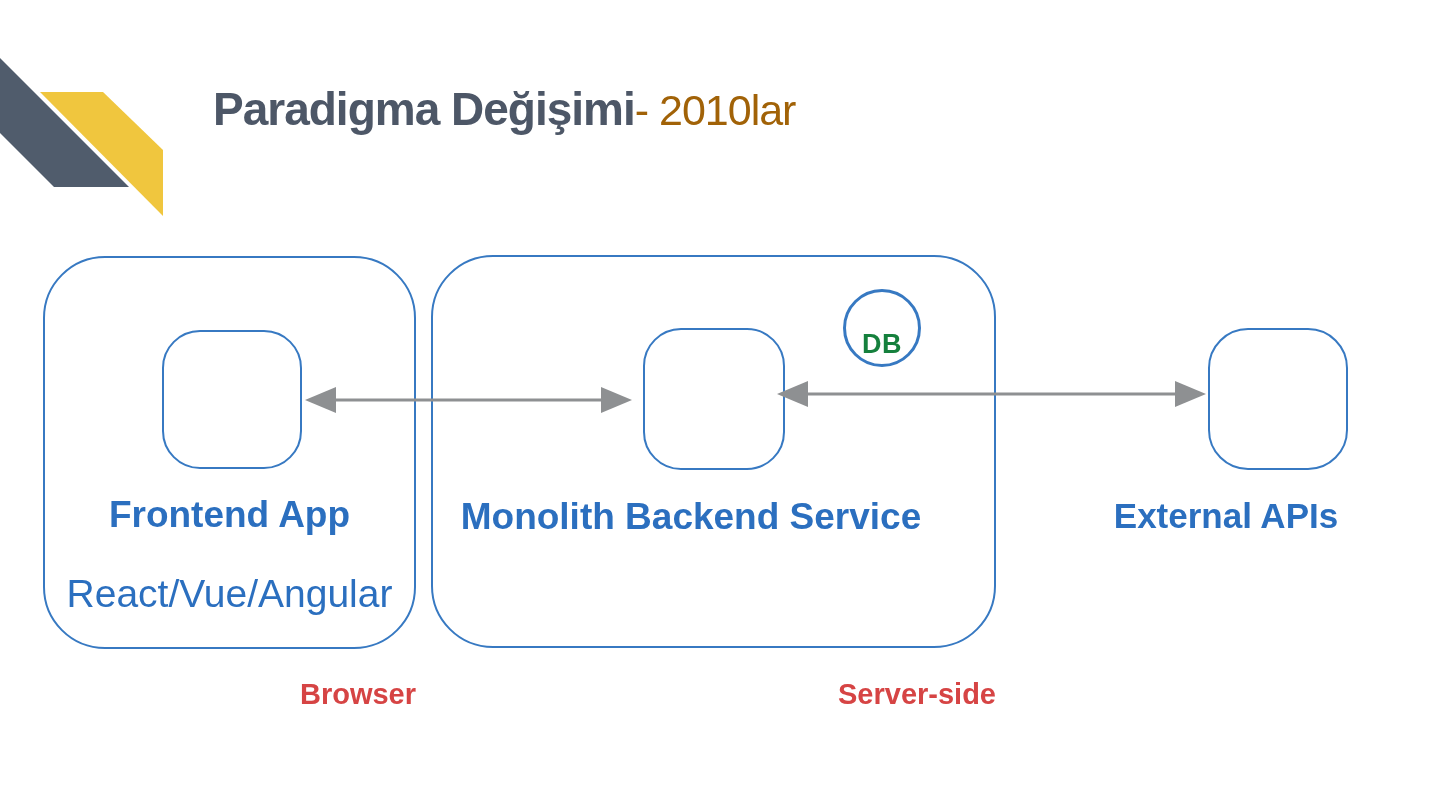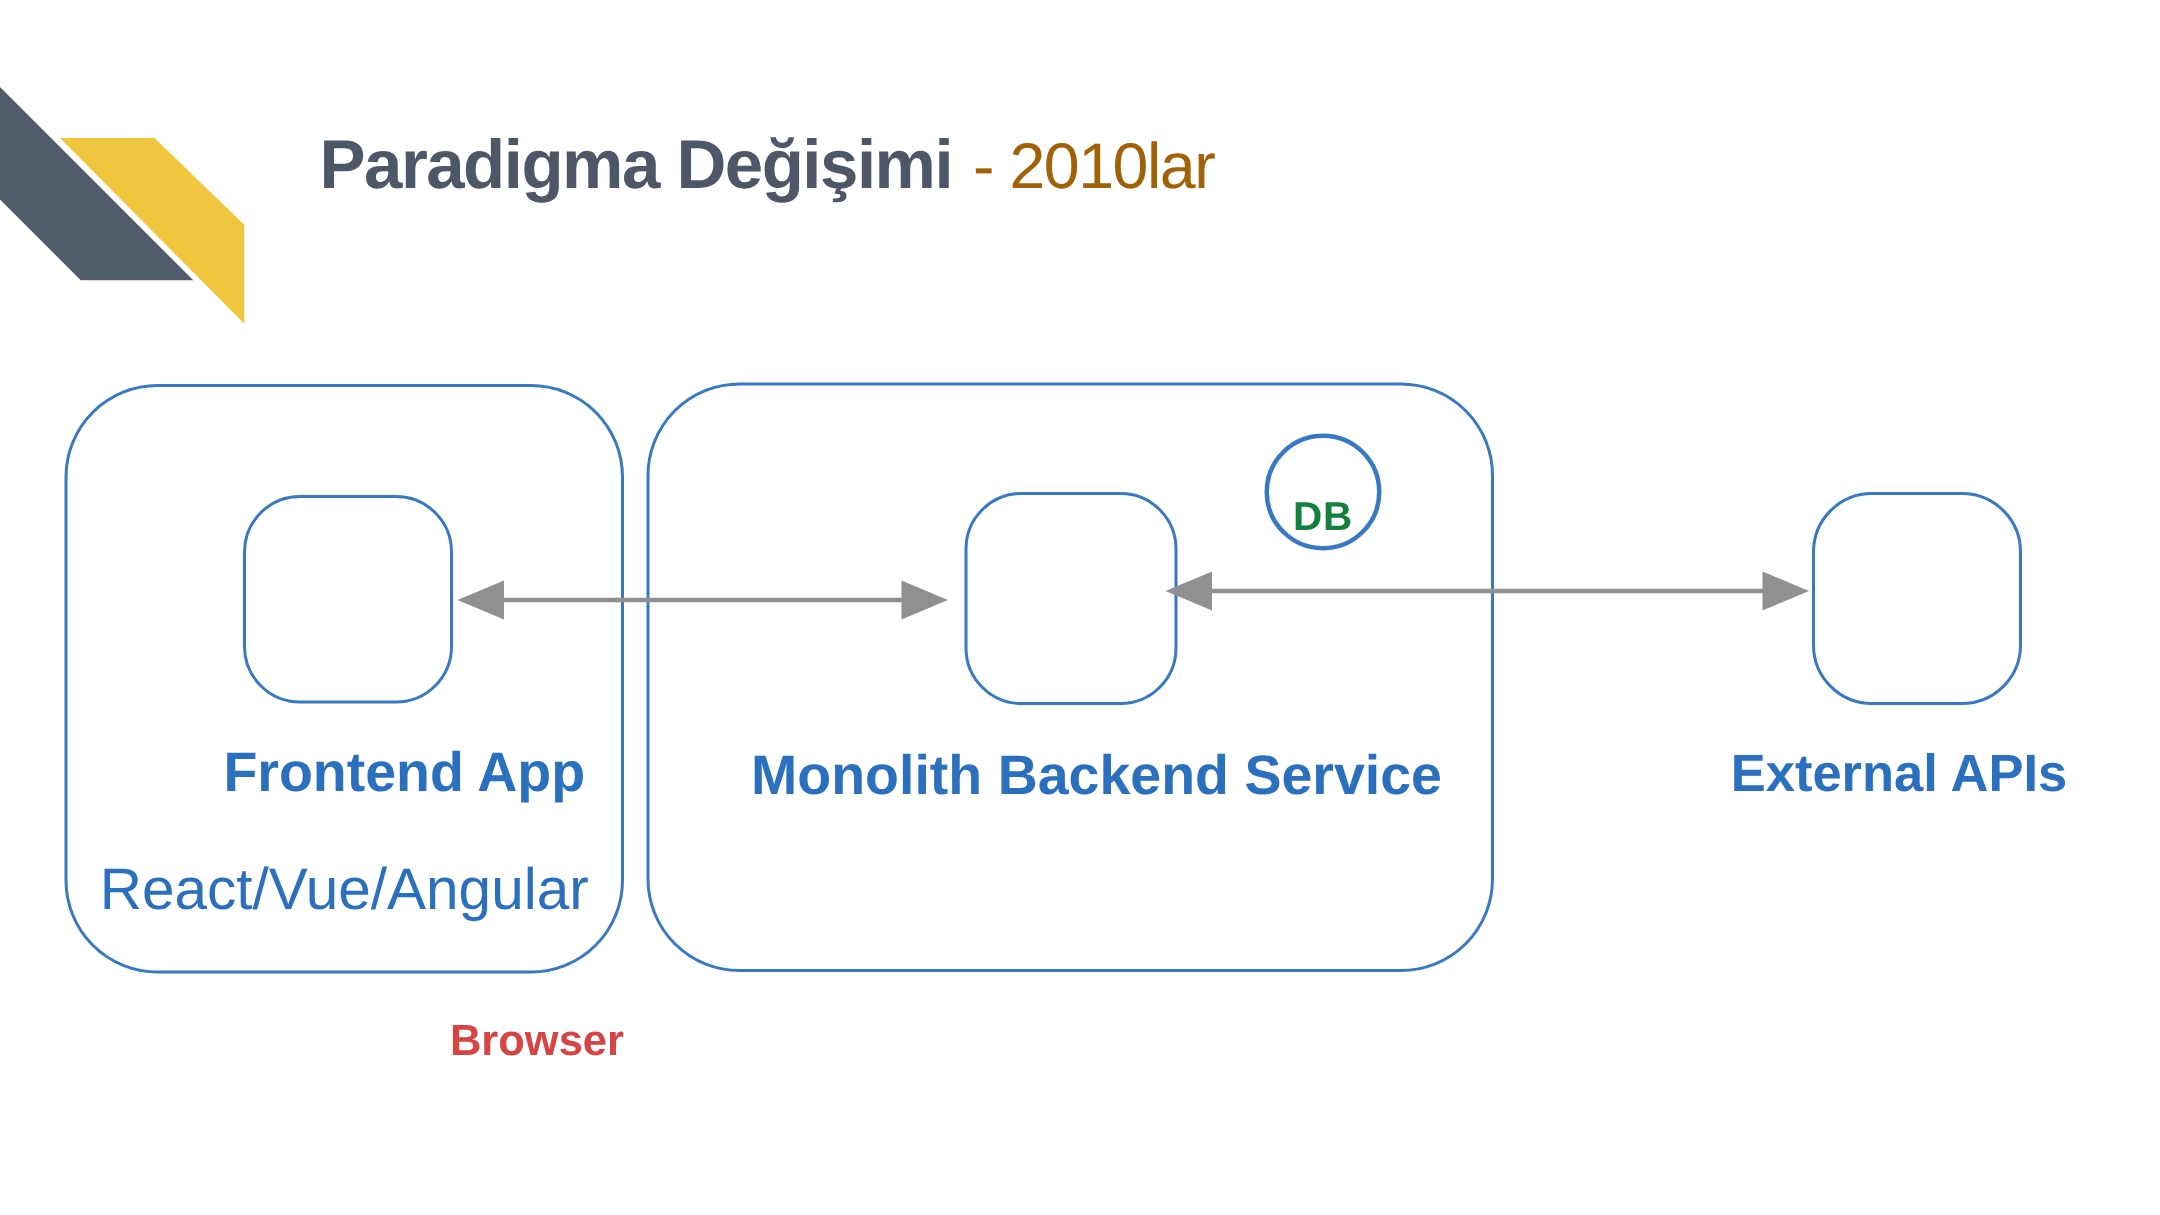--- a/index.html
+++ b/index.html
@@ -29,21 +29,20 @@
     clip-path: polygon(40px 92px, 103px 92px, 163px 150px, 163px 216px);
   }
 
   
   .title-row {
     position: absolute;
     left: 213px;
     top: 82px;
     display: flex;
     align-items: baseline;
-    gap: 14px;
     white-space: nowrap;
   }
   .title-main {
     font-size: 46px;
     font-weight: 700;
     letter-spacing: -1px;
     color: #4d5767;
   }
   .title-suffix {
     font-size: 43px;
@@ -78,21 +77,21 @@
     margin-top: 32px;
   }
 
   
   .label {
     position: absolute;
     text-align: center;
     color: #2b6fbf;
     white-space: nowrap;
   }
-  .node-title    { font-size: 37px; font-weight: 600; margin-left: 40px; }
+  .node-title    { font-size: 37px; font-weight: 600; }
   .node-subtitle { font-size: 39px; font-weight: 500; margin-top: 24px; }
   .frontend-title    { left: 43px;  width: 373px; top: 494px; }
   .frontend-subtitle { left: 43px;  width: 373px; top: 548px; }
   .monolith-title    { left: 431px; width: 520px; top: 496px; }
   .external-title    { left: 1086px; width: 280px; top: 496px; font-size: 35px; }
 
   .zone-label {
     position: absolute;
     text-align: right;
     font-size: 29px;
@@ -135,20 +134,21 @@
   <div class="node monolith-inner"></div>
   <div class="node db-circle">
     <span class="db-text">DB</span>
   </div>
   <div class="label node-title monolith-title">Monolith Backend Service</div>
 
   <div class="node external-box"></div>
   <div class="label node-title external-title">External APIs</div>
 
   <div class="zone-label zone-browser">Browser</div>
+  <div class="zone-label zone-server">Server-side</div>
 
   <svg class="arrows-layer" viewBox="0 0 1440 810">
     <g fill="#8e9092" stroke="#8e9092">
       <line x1="330" y1="400" x2="607" y2="400" stroke-width="3" fill="none"></line>
       <polygon points="305,400 336,387 336,413" stroke="none"></polygon>
       <polygon points="632,400 601,387 601,413" stroke="none"></polygon>
     </g>
     <g fill="#8e9092" stroke="#8e9092">
       <line x1="802" y1="394" x2="1181" y2="394" stroke-width="3" fill="none"></line>
       <polygon points="777,394 808,381 808,407" stroke="none"></polygon>

